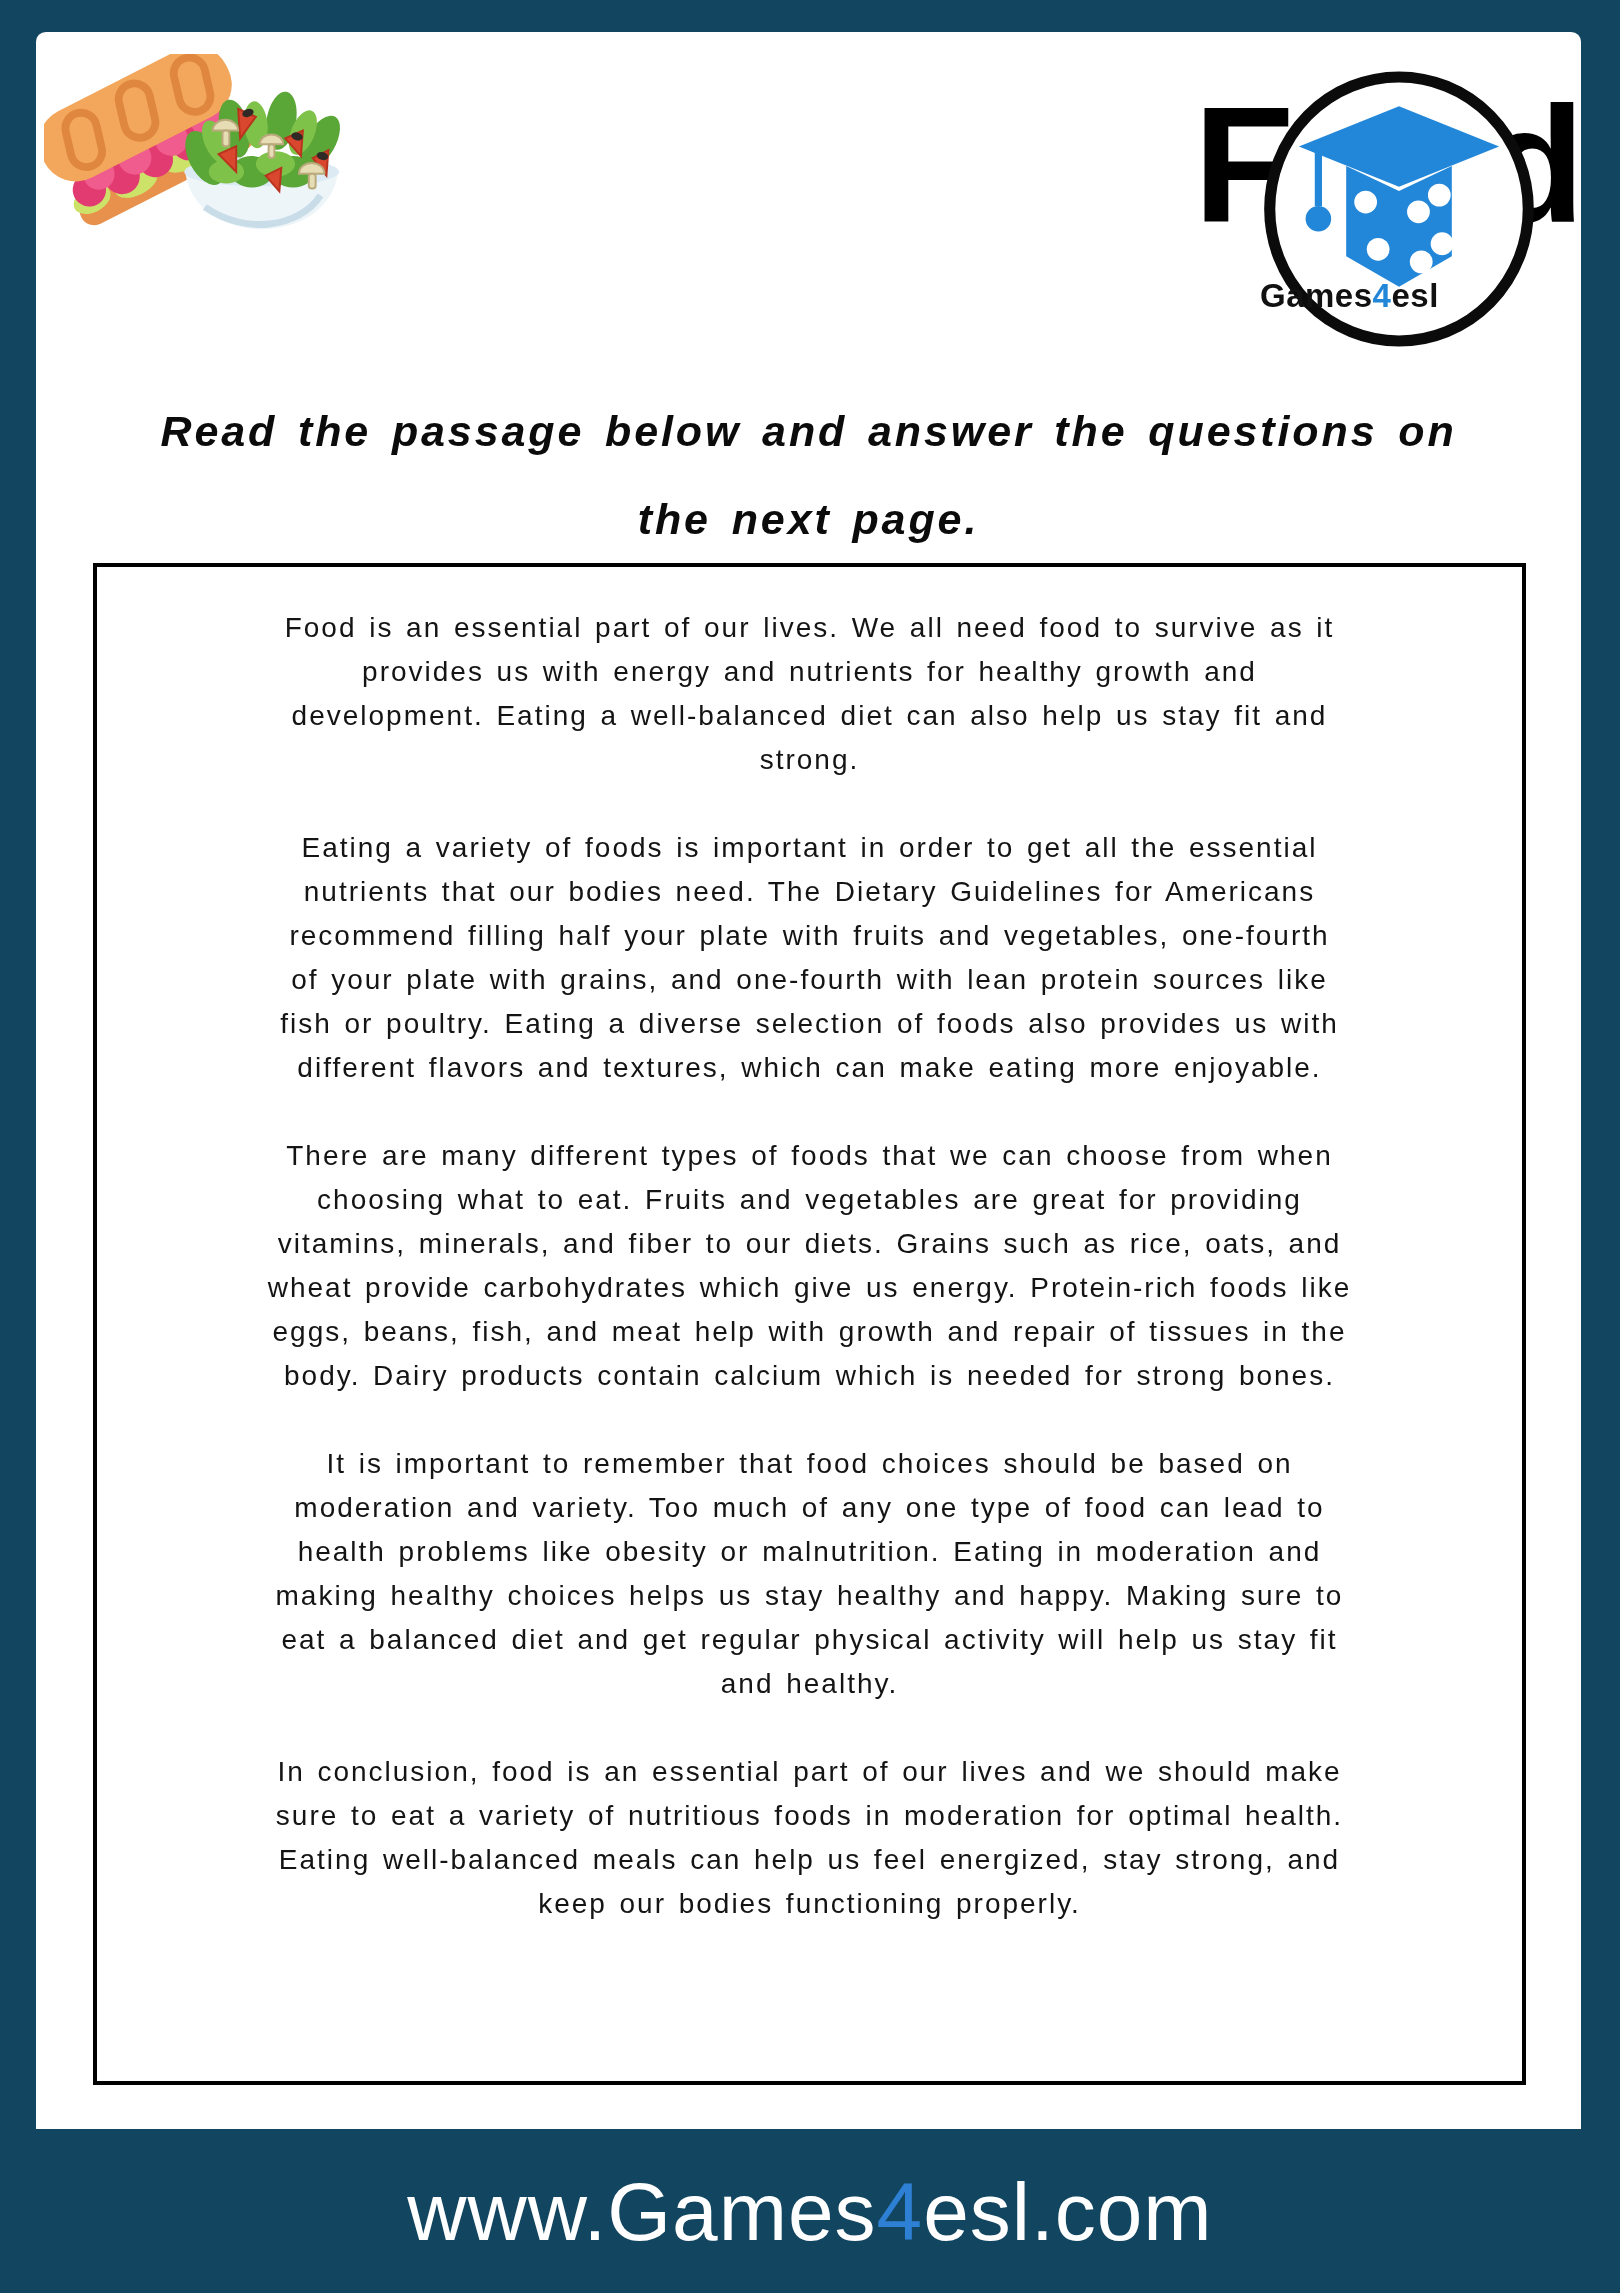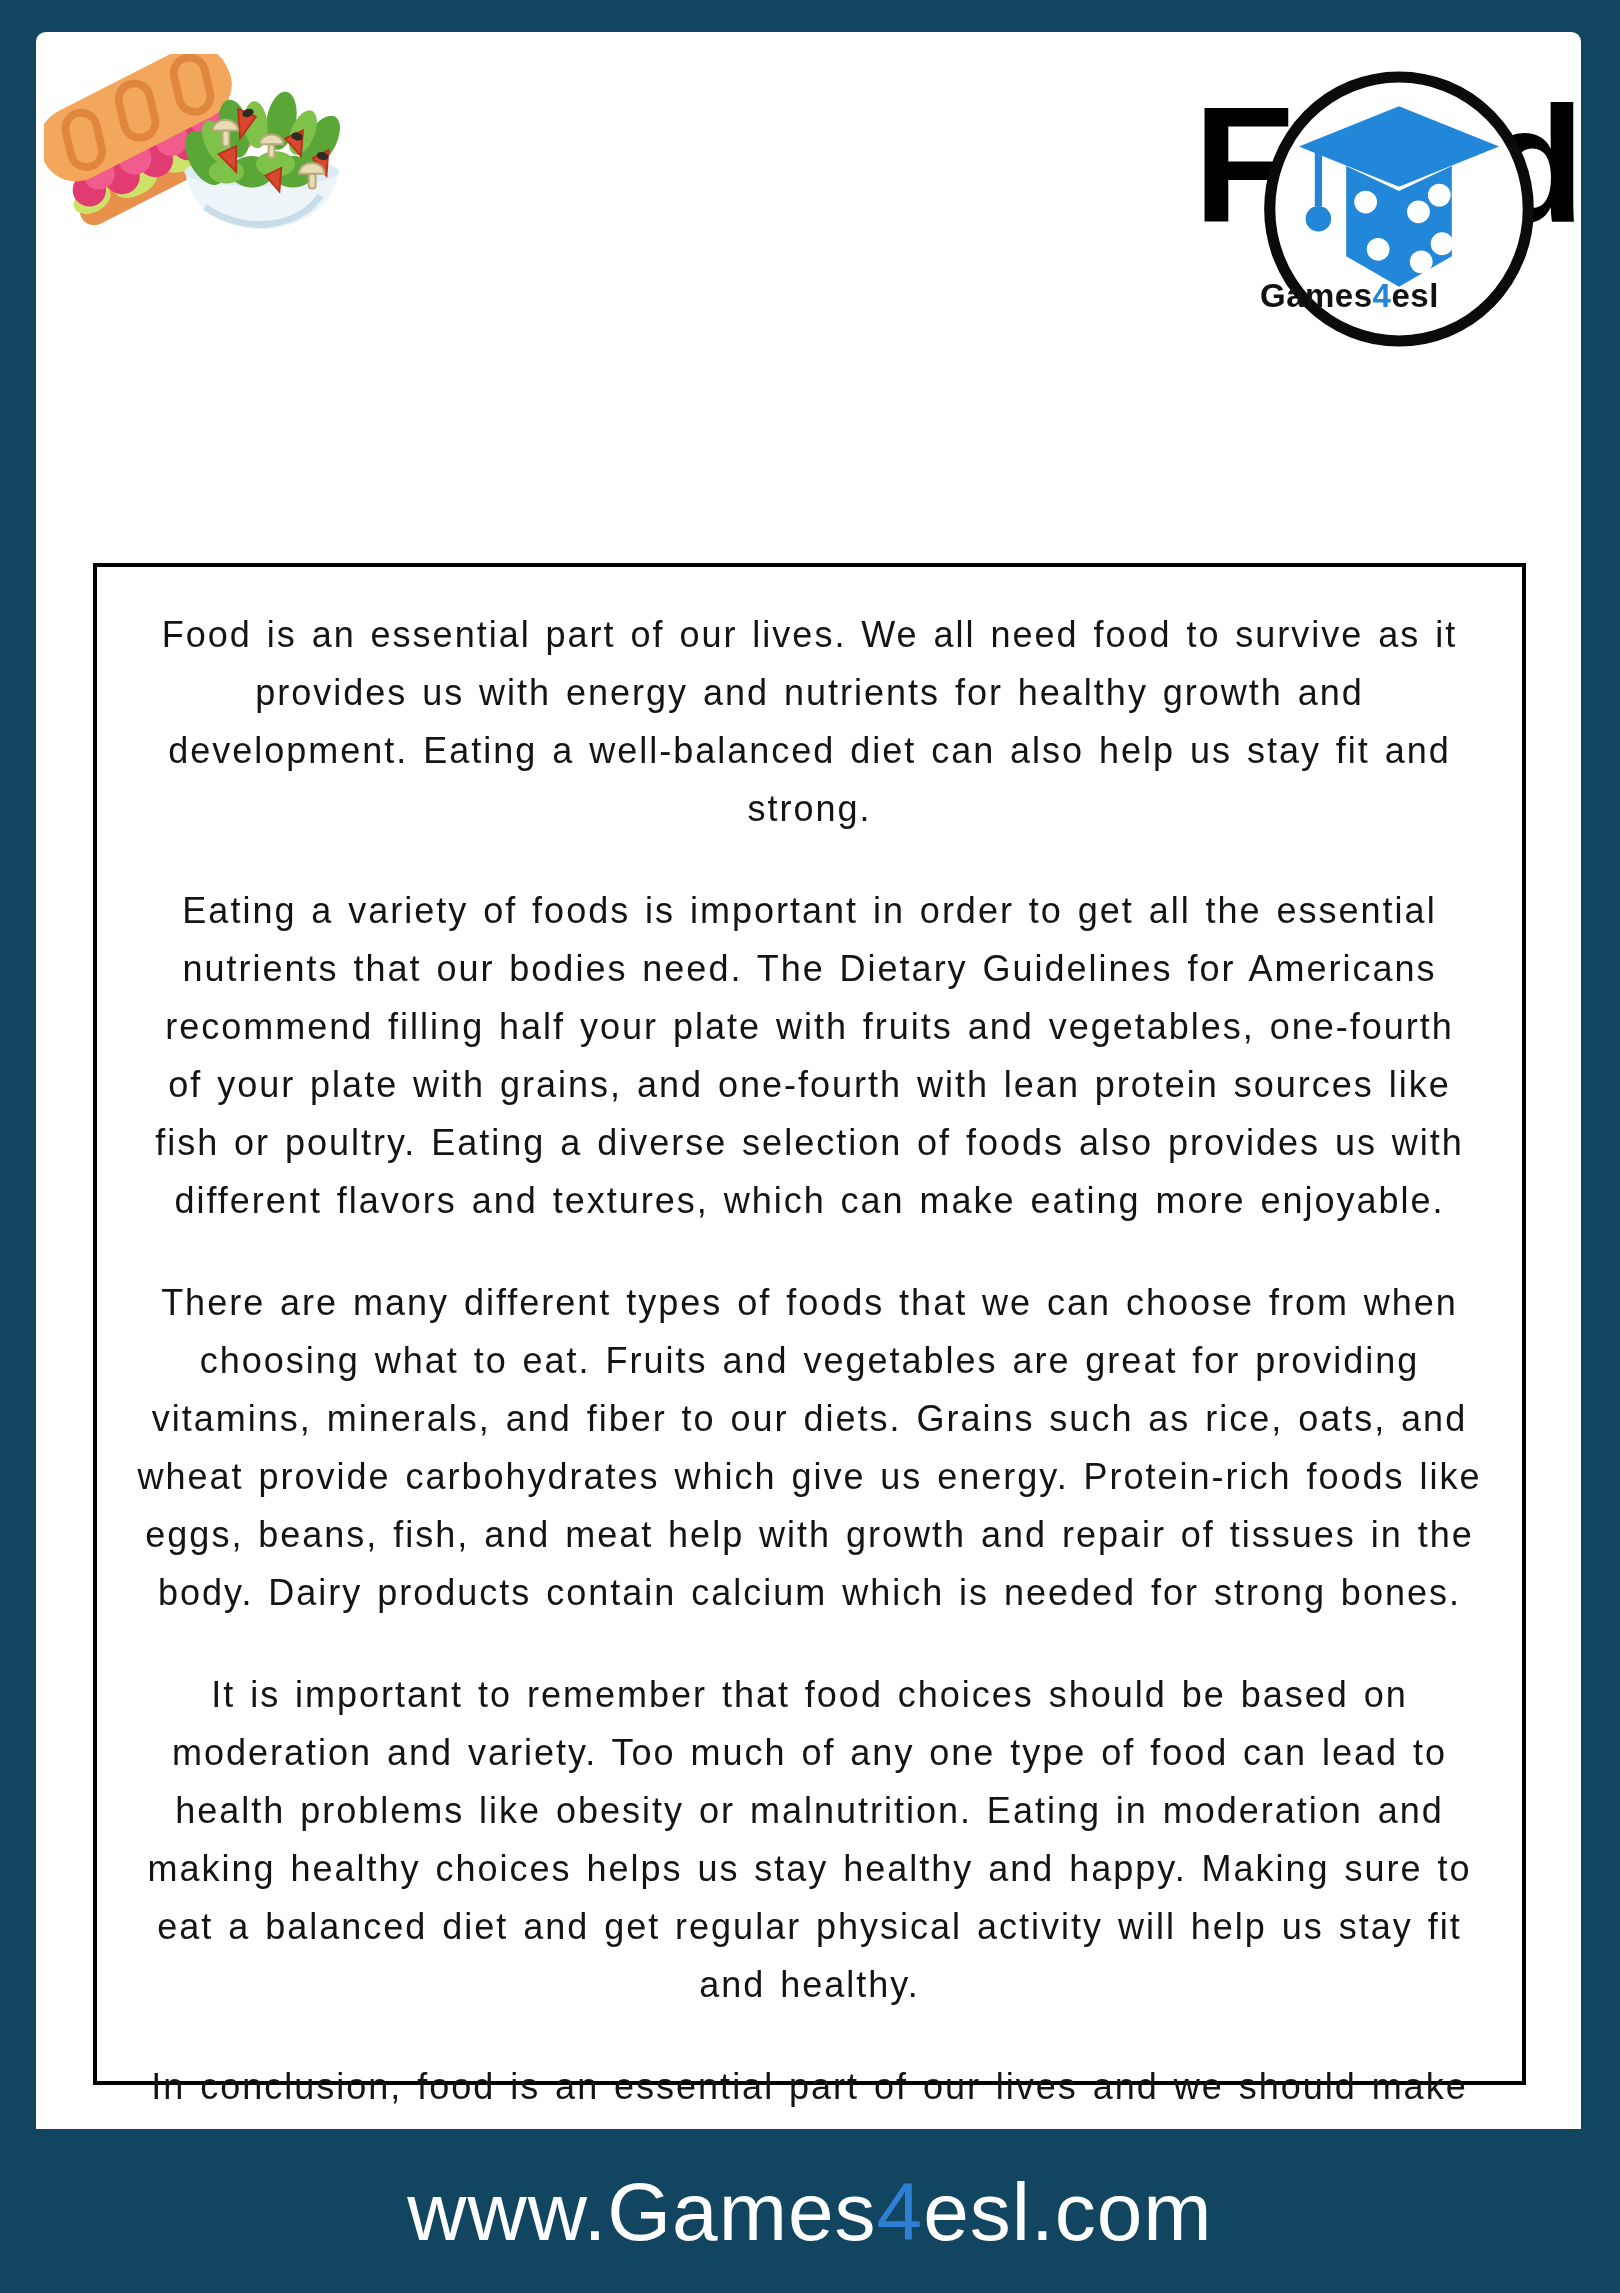--- a/index.html
+++ b/index.html
@@ -66,22 +66,22 @@
   .passage-box {
     position: absolute;
     left: 57px; top: 531px;
     width: 1433px; height: 1522px;
     border: 4.9px solid #000000;
     background: #ffffff;
     padding: 39px 27.4px 0 27.4px;
   }
   .passage-box p {
     text-align: center;
-    font-size: 36px;
-    line-height: 58px;
+    font-size: 28px;
+    line-height: 44px;
     letter-spacing: 2px;
     word-spacing: 2.9px;
     color: #141414;
     white-space: pre-line;
     margin-bottom: 44px;
   }
   
   .footer {
     position: absolute;
     left: 0; right: 0; bottom: 0;
@@ -196,20 +196,22 @@
         </g>
         <g>
           <polygon points="50,13 86,27.5 50,42 14,27.5" fill="#2387d9"></polygon>
           <path d="M21,28 L21,49" stroke="#2387d9" stroke-width="2.6" fill="none"></path>
           <circle cx="21" cy="53.5" r="4.6" fill="#2387d9"></circle>
         </g>
       </svg>
       <div class="logo-text"><span>Games</span><span class="blue4">4</span><span>esl</span></div>
     </div>
 
+    <div class="instructions">Read the passage below and answer the questions on
+the next page.</div>
 
     <div class="passage-box">
       <p>Food is an essential part of our lives. We all need food to survive as it
 provides us with energy and nutrients for healthy growth and
 development. Eating a well-balanced diet can also help us stay fit and
 strong.</p>
       <p>Eating a variety of foods is important in order to get all the essential
 nutrients that our bodies need. The Dietary Guidelines for Americans
 recommend filling half your plate with fruits and vegetables, one-fourth
 of your plate with grains, and one-fourth with lean protein sources like

